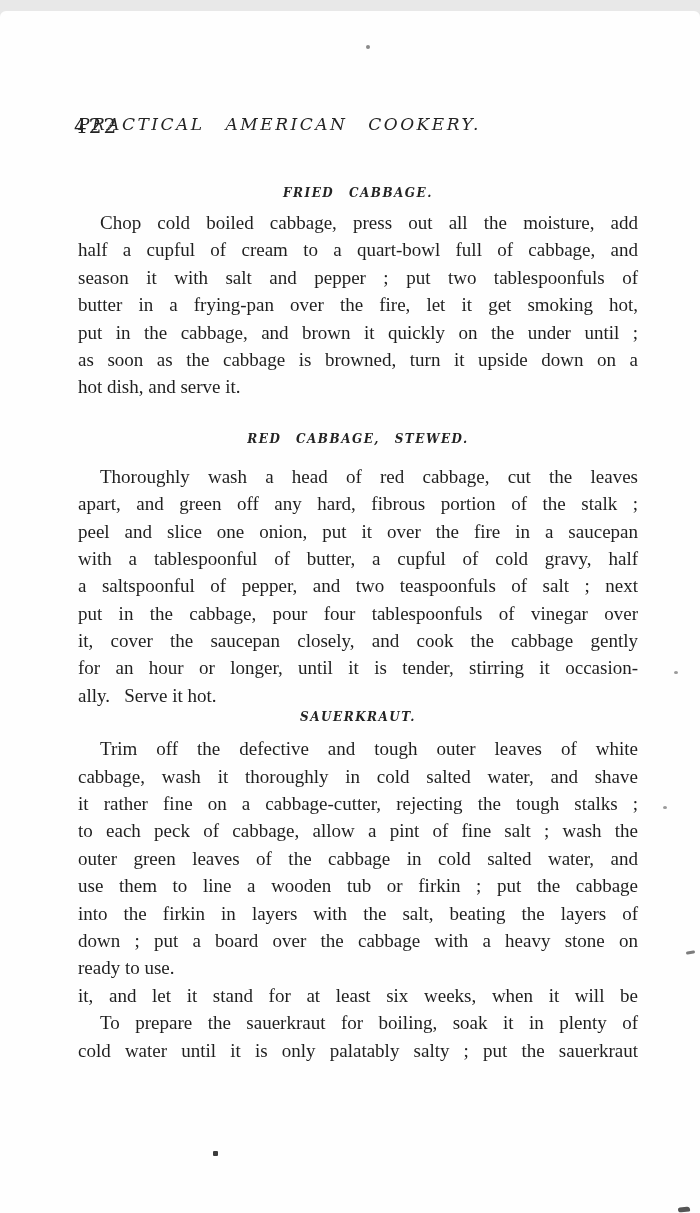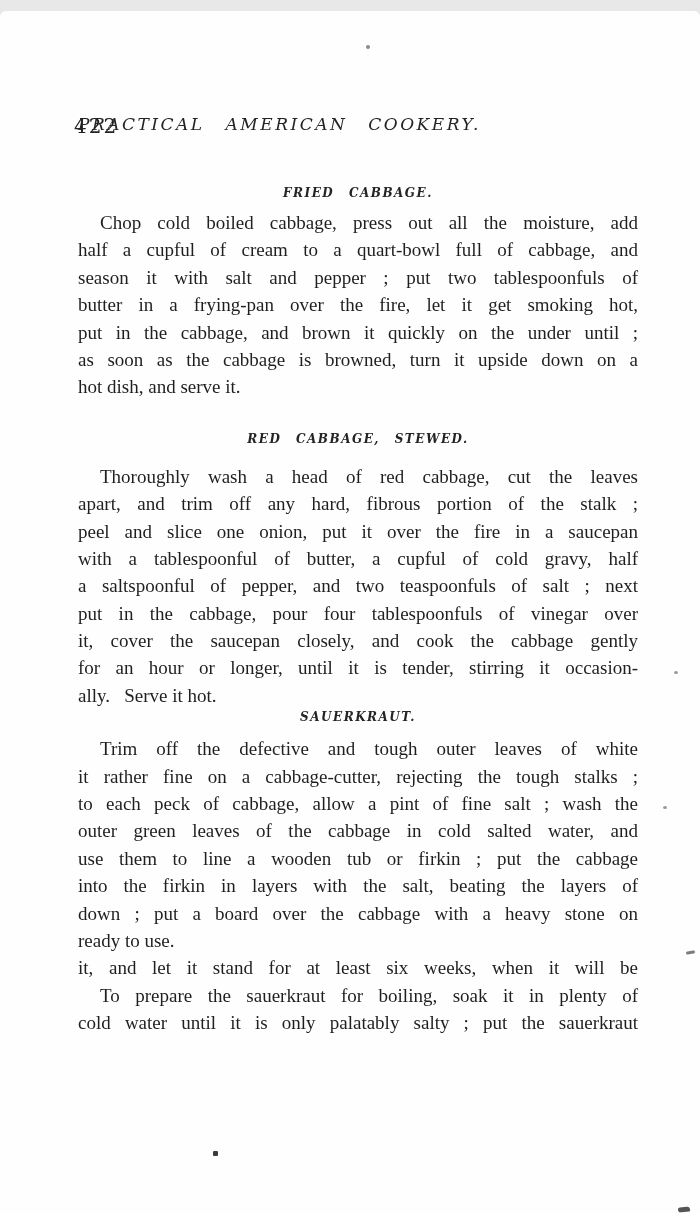--- a/index.html
+++ b/index.html
@@ -134,33 +134,34 @@
     <div class="line">season it with salt and pepper ; put two tablespoonfuls of</div>
     <div class="line">butter in a frying-pan over the fire, let it get smoking hot,</div>
     <div class="line">put in the cabbage, and brown it quickly on the under until ;</div>
     <div class="line">as soon as the cabbage is browned, turn it upside down on a</div>
     <div class="line last">hot dish, and serve it.</div>
   </div>
 
   <h2 class="recipe-heading h-red">RED CABBAGE, STEWED.</h2>
   <div class="para p2">
     <div class="line first">Thoroughly wash a head of red cabbage, cut the leaves</div>
-    <div class="line">apart, and trim off any hard, fibrous portion of the stalk ;</div>
+    <div class="line">apart, and green off any hard, fibrous portion of the stalk ;</div>
     <div class="line">peel and slice one onion, put it over the fire in a saucepan</div>
     <div class="line">with a tablespoonful of butter, a cupful of cold gravy, half</div>
     <div class="line">a saltspoonful of pepper, and two teaspoonfuls of salt ; next</div>
     <div class="line">put in the cabbage, pour four tablespoonfuls of vinegar over</div>
     <div class="line">it, cover the saucepan closely, and cook the cabbage gently</div>
     <div class="line">for an hour or longer, until it is tender, stirring it occasion-</div>
     <div class="line last">ally.&nbsp;&nbsp; Serve it hot.</div>
   </div>
 
   <h2 class="recipe-heading h-sauer">SAUERKRAUT.</h2>
   <div class="para p3">
     <div class="line first">Trim off the defective and tough outer leaves of white</div>
+    <div class="line">cabbage, wash it thoroughly in cold salted water, and shave</div>
     <div class="line">it rather fine on a cabbage-cutter, rejecting the tough stalks ;</div>
     <div class="line">to each peck of cabbage, allow a pint of fine salt ; wash the</div>
     <div class="line">outer green leaves of the cabbage in cold salted water, and</div>
     <div class="line">use them to line a wooden tub or firkin ; put the cabbage</div>
     <div class="line">into the firkin in layers with the salt, beating the layers of</div>
     <div class="line">down ; put a board over the cabbage with a heavy stone on</div>
     <div class="line last">ready to use.</div>
     <div class="line">it, and let it stand for at least six weeks, when it will be</div>
   </div>
 

